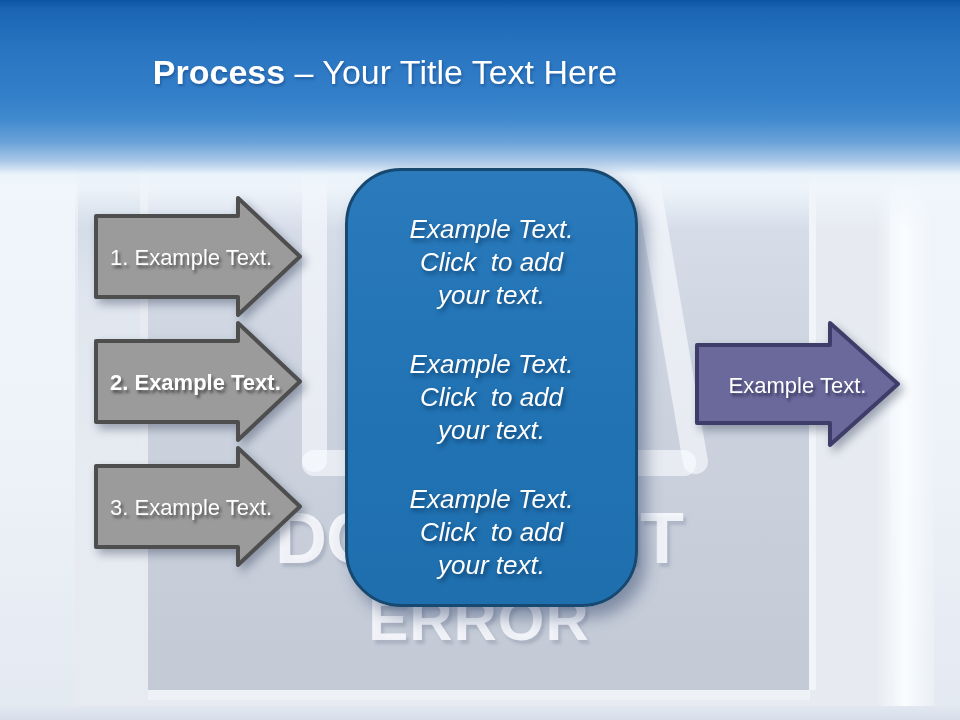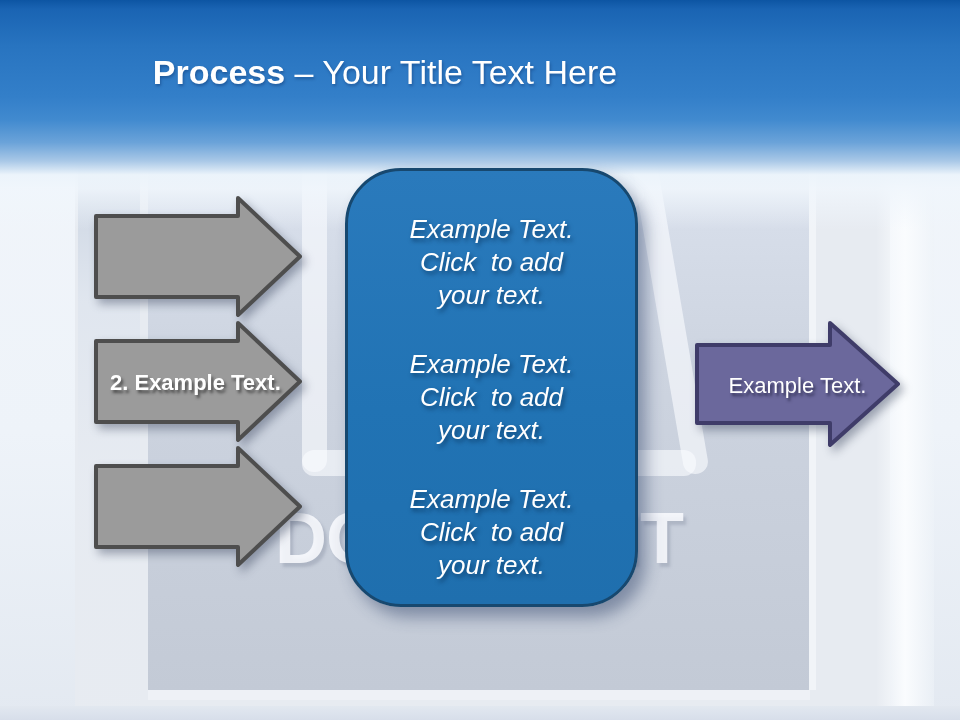--- a/index.html
+++ b/index.html
@@ -62,37 +62,40 @@
   <div class="left-col"></div>
   <div class="page"></div>
   <div class="page-edge-right"></div>
   <div class="page-strip-bottom"></div>
   <div class="bright-band"></div>
   <div class="wm wm-left-edge"></div>
   <div class="wm wm-bottom-bar"></div>
   <div class="wm wm-right-edge"></div>
   <div class="wm wm-fold"></div>
   <div class="wm-word wm-word-1">DOCUMENT</div>
+  <div class="wm-word wm-word-2">ERROR</div>
   <div class="bottom-band"></div>
 
   <div class="header-overlay"></div>
   <div class="title"><span class="em">Process</span><span> – Your Title Text Here</span></div>
 
   <svg class="arrow" style="left:94px;top:196px" width="208" height="121" viewBox="0 0 208 121">
     <polygon points="2,20 144,20 144,2 206,60.5 144,119 144,101 2,101" fill="#9b9b9b" stroke="#4e4e4e" stroke-width="4" stroke-linejoin="round"></polygon>
   </svg>
+  <div class="arrow-label gl1">1. Example Text.</div>
 
   <svg class="arrow" style="left:94px;top:321px" width="208" height="121" viewBox="0 0 208 121">
     <polygon points="2,20 144,20 144,2 206,60.5 144,119 144,101 2,101" fill="#9b9b9b" stroke="#4e4e4e" stroke-width="4" stroke-linejoin="round"></polygon>
   </svg>
   <div class="arrow-label gl2">2. Example Text.</div>
 
   <svg class="arrow" style="left:94px;top:446px" width="208" height="121" viewBox="0 0 208 121">
     <polygon points="2,20 144,20 144,2 206,60.5 144,119 144,101 2,101" fill="#9b9b9b" stroke="#4e4e4e" stroke-width="4" stroke-linejoin="round"></polygon>
   </svg>
+  <div class="arrow-label gl3">3. Example Text.</div>
 
   <div class="center-box">
     <p class="para">
         <span class="bl">Example Text.</span>
         <span class="bl">Click  to add</span>
         <span class="bl">your text.</span>
       </p>
     <p class="para">
         <span class="bl">Example Text.</span>
         <span class="bl">Click  to add</span>

